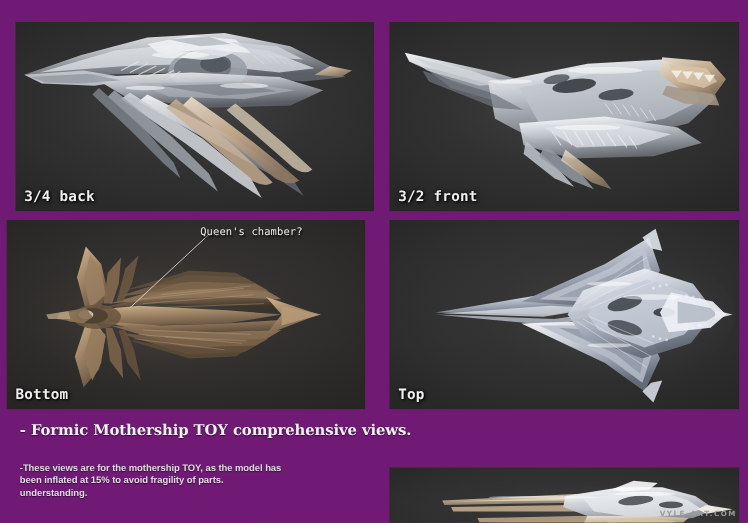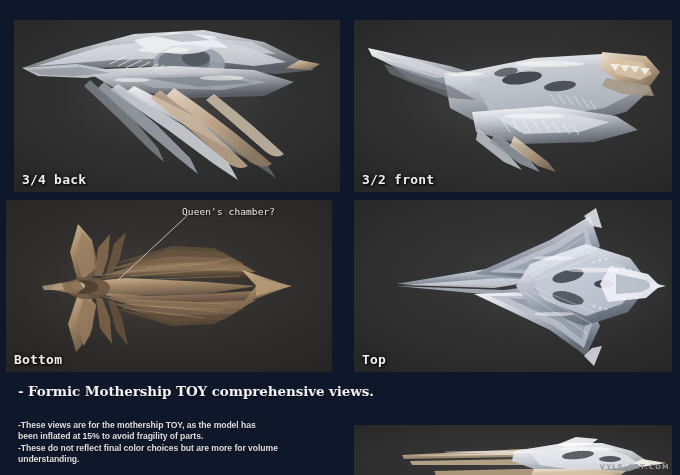--- a/index.html
+++ b/index.html
@@ -2,21 +2,21 @@
 <html><head>
 <meta charset="utf-8">
 <style>
   * { margin:0; padding:0; box-sizing:border-box; }
   html,body { width:680px; height:475px; overflow:hidden; }
   body {
     background:#4a4a4a;
     font-family:"DejaVu Sans Mono", monospace;
     position:relative;
   }
-  .sheet { position:absolute; inset:0; background:#0f172a; }
+  .sheet { position:absolute; inset:0; background:#701a75; }
 
   
   .panel {
     position:absolute;
     background:#343434;
     overflow:hidden;
   }
   .panel .viewport {
     position:absolute; inset:0;
     background:
@@ -489,20 +489,19 @@
   <svg class="anno-line" style="left:110px; top:208px; width:90px; height:80px;" viewBox="0 0 90 80">
     <line x1="79" y1="6" x2="8" y2="72" stroke="#d8d8d8" stroke-width="0.9" opacity="0.9"></line>
   </svg>
   <div class="anno-text" style="left:182px; top:206px;">Queen's chamber?</div>
 
   <div class="caption">
     <div class="cap-title">- Formic Mothership TOY comprehensive views.</div>
     <div class="cap-body">
       <p>-These views are for the mothership TOY, as the model has</p>
       <p>been inflated at 15% to avoid fragility of parts.</p>
-      <p>-These do not reflect final color choices but are more for volume</p>
       <p>understanding.</p>
     </div>
   </div>
 
   <div class="watermark">VYLE-ART.COM</div>
 
 </div>
 
 </body></html>

